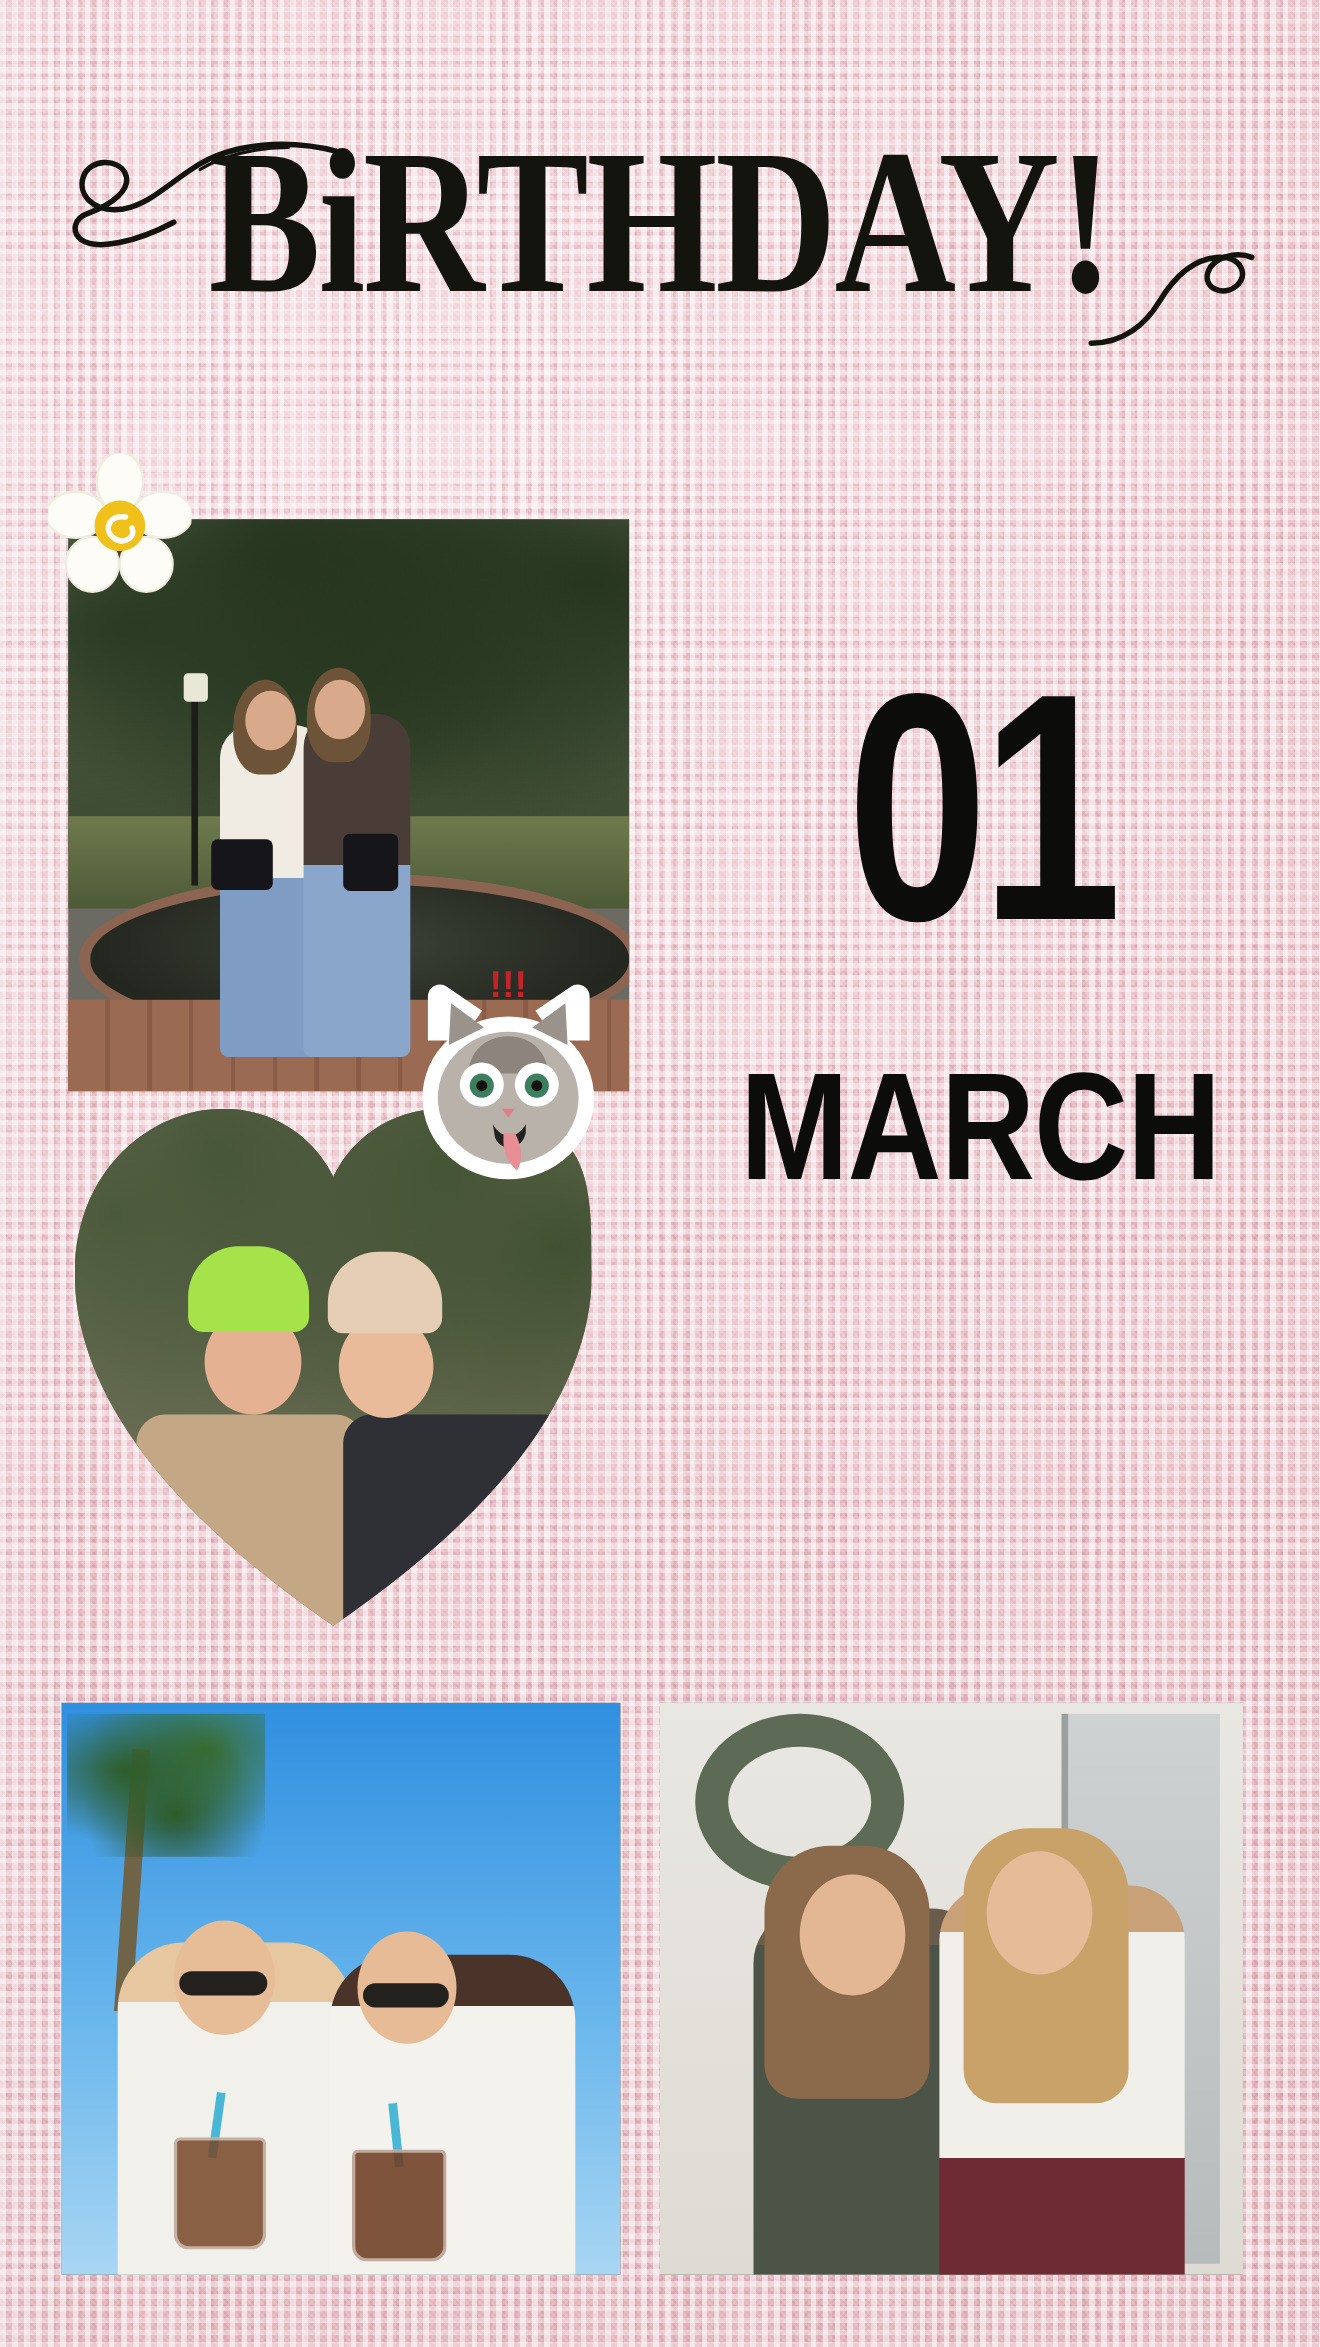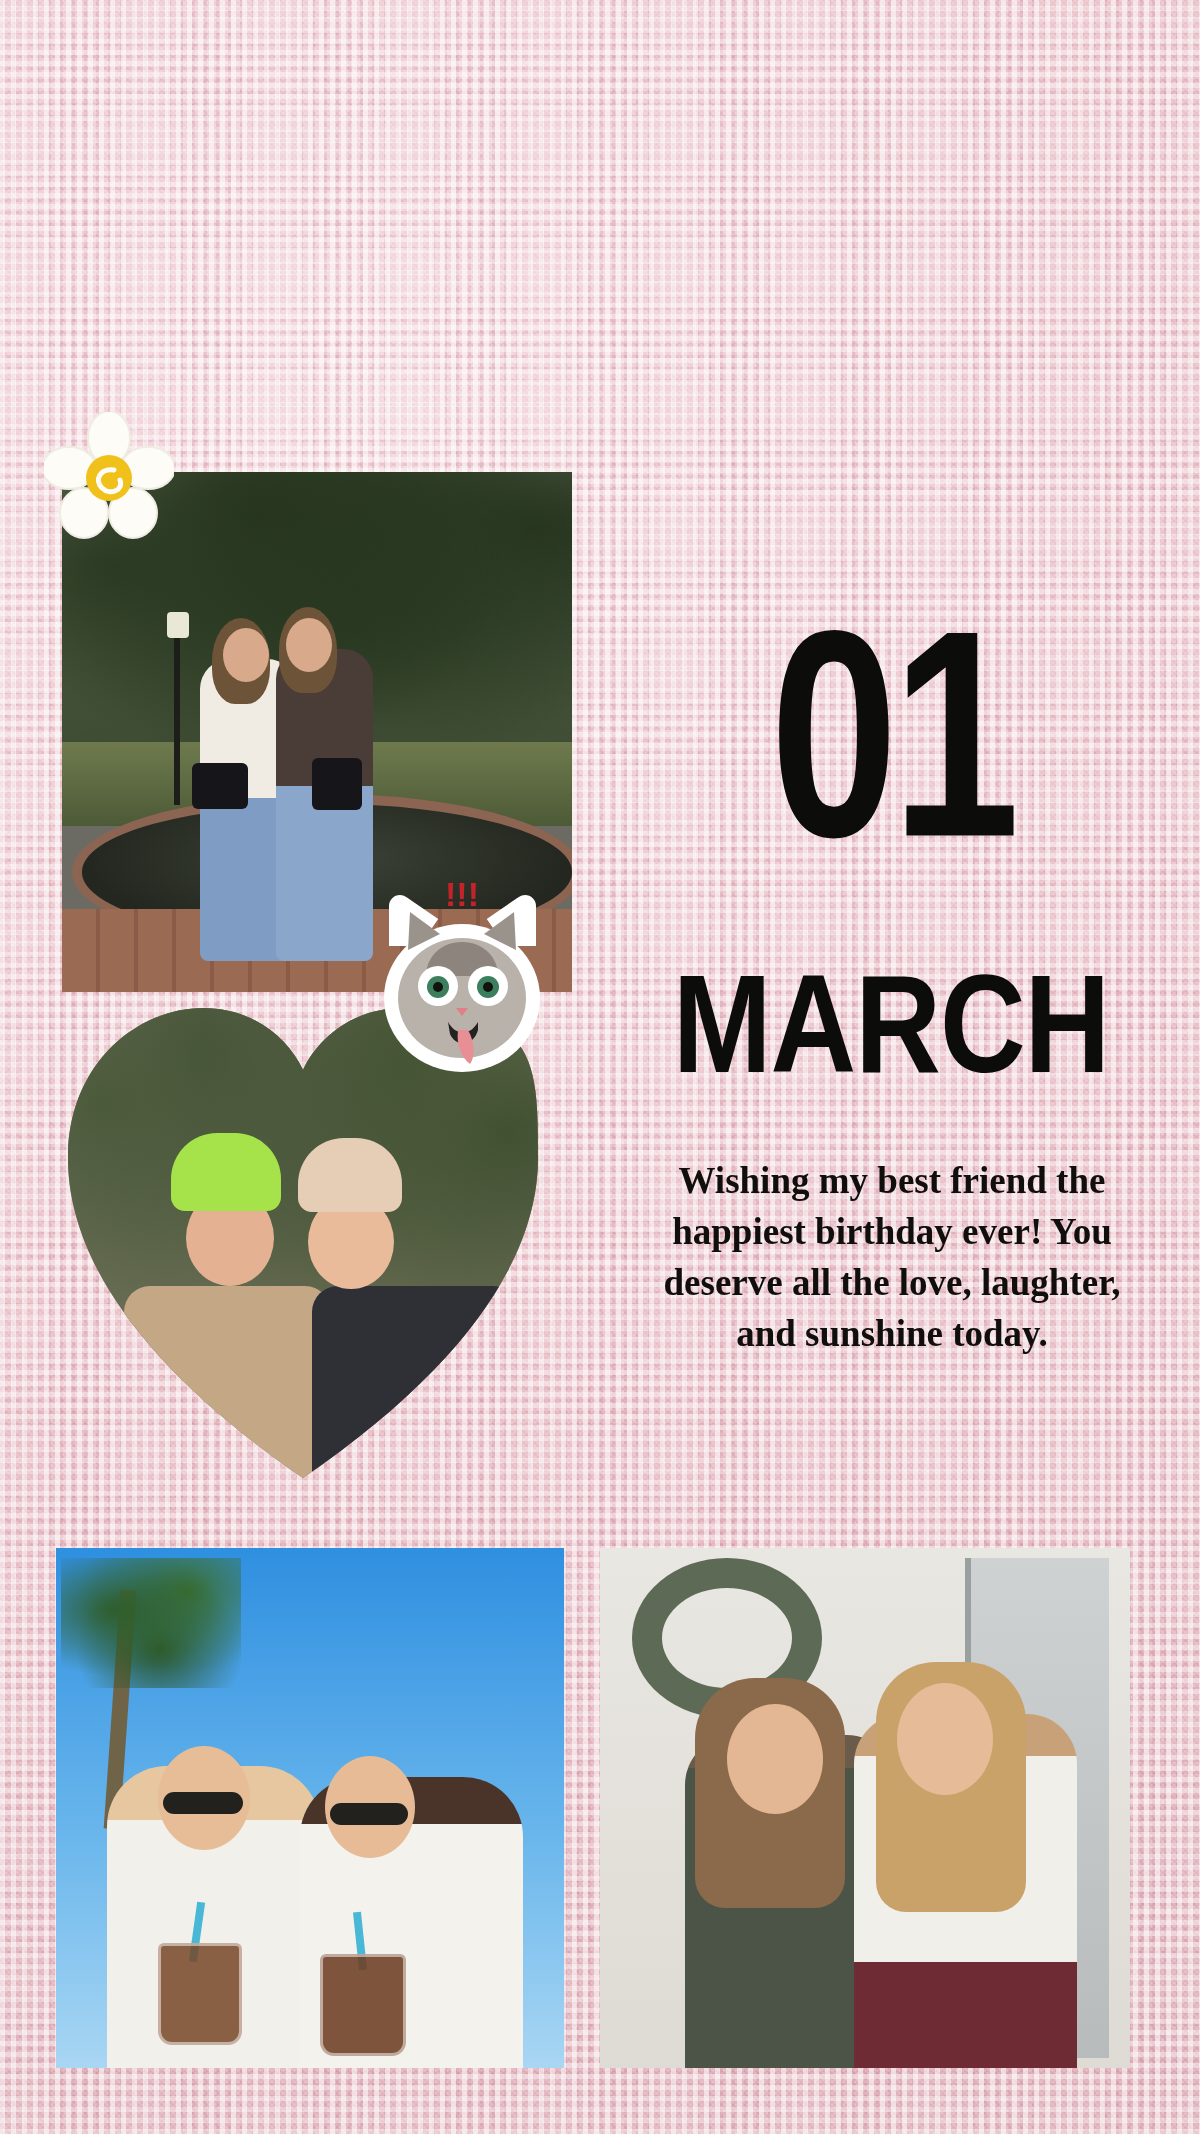--- a/index.html
+++ b/index.html
@@ -353,20 +353,30 @@
     color: #100f0c;
     z-index: 5;
   }
 </style>
 </head>
 <body>
 
 <div class="canvas">
 
   <div class="header">
+    <div class="bday-row">
+      <svg class="flourish-left" viewBox="0 0 250 120">
+        <path d="M246 14 C 200 2, 150 6, 118 26 C 92 42, 74 62, 50 66 C 22 70, 8 52, 14 36 C 20 20, 46 20, 52 34 C 58 48, 40 62, 18 70 C 6 74, 2 86, 12 94 C 26 104, 62 96, 96 78" fill="none" stroke="#14140f" stroke-width="5" stroke-linecap="round"></path>
+        <path d="M120 30 C 140 18, 170 10, 200 10" fill="none" stroke="#14140f" stroke-width="3" stroke-linecap="round"></path>
+      </svg>
+      <div class="birthday">BiRTHDAY!</div>
+      <svg class="flourish-right" viewBox="0 0 160 110">
+        <path d="M10 96 C 40 96, 60 78, 72 58 C 84 38, 100 20, 124 18 C 146 16, 154 34, 142 44 C 130 54, 112 46, 116 32 C 120 18, 142 12, 156 18" fill="none" stroke="#14140f" stroke-width="5" stroke-linecap="round"></path>
+      </svg>
+    </div>
   </div>
 
   <div class="photo" id="photo-park">
     <div class="ph-inner">
       <div class="sky"></div>
       <div class="trees"></div>
       <div class="grass"></div>
       <div class="lamp"></div>
       <div class="lamphead"></div>
       <div class="pool"></div>
@@ -423,21 +433,20 @@
       <circle cx="118" cy="107" r="5" fill="#12120f"></circle>
       <path d="M86 128 L98 128 L92 136 Z" fill="#e07f86"></path>
       <path d="M78 142 C 86 156, 100 156, 108 142 L108 150 C 104 166, 86 168, 80 154 Z" fill="#222"></path>
       <path d="M88 150 C 86 166, 92 178, 100 184 C 106 176, 104 160, 98 150 Z" fill="#e78f95"></path>
     </g>
     <text x="92" y="26" font-family="Liberation Sans, sans-serif" font-size="34" font-weight="700" fill="#c5232a" text-anchor="middle">!!!</text>
   </svg>
 
   <div class="date-number">01</div>
   <div class="date-month">MARCH</div>
-  <div class="message">Wishing my best friend the happiest birthday ever! You deserve all the love, laughter, and sunshine today.</div>
 
   <div class="photo" id="photo-beach">
     <div class="ph-inner">
       <div class="sky"></div>
       <div class="palm-trunk"></div>
       <div class="palm-leaves"></div>
       <div class="g1"></div>
       <div class="g2"></div>
       <div class="head1"></div>
       <div class="head2"></div>

